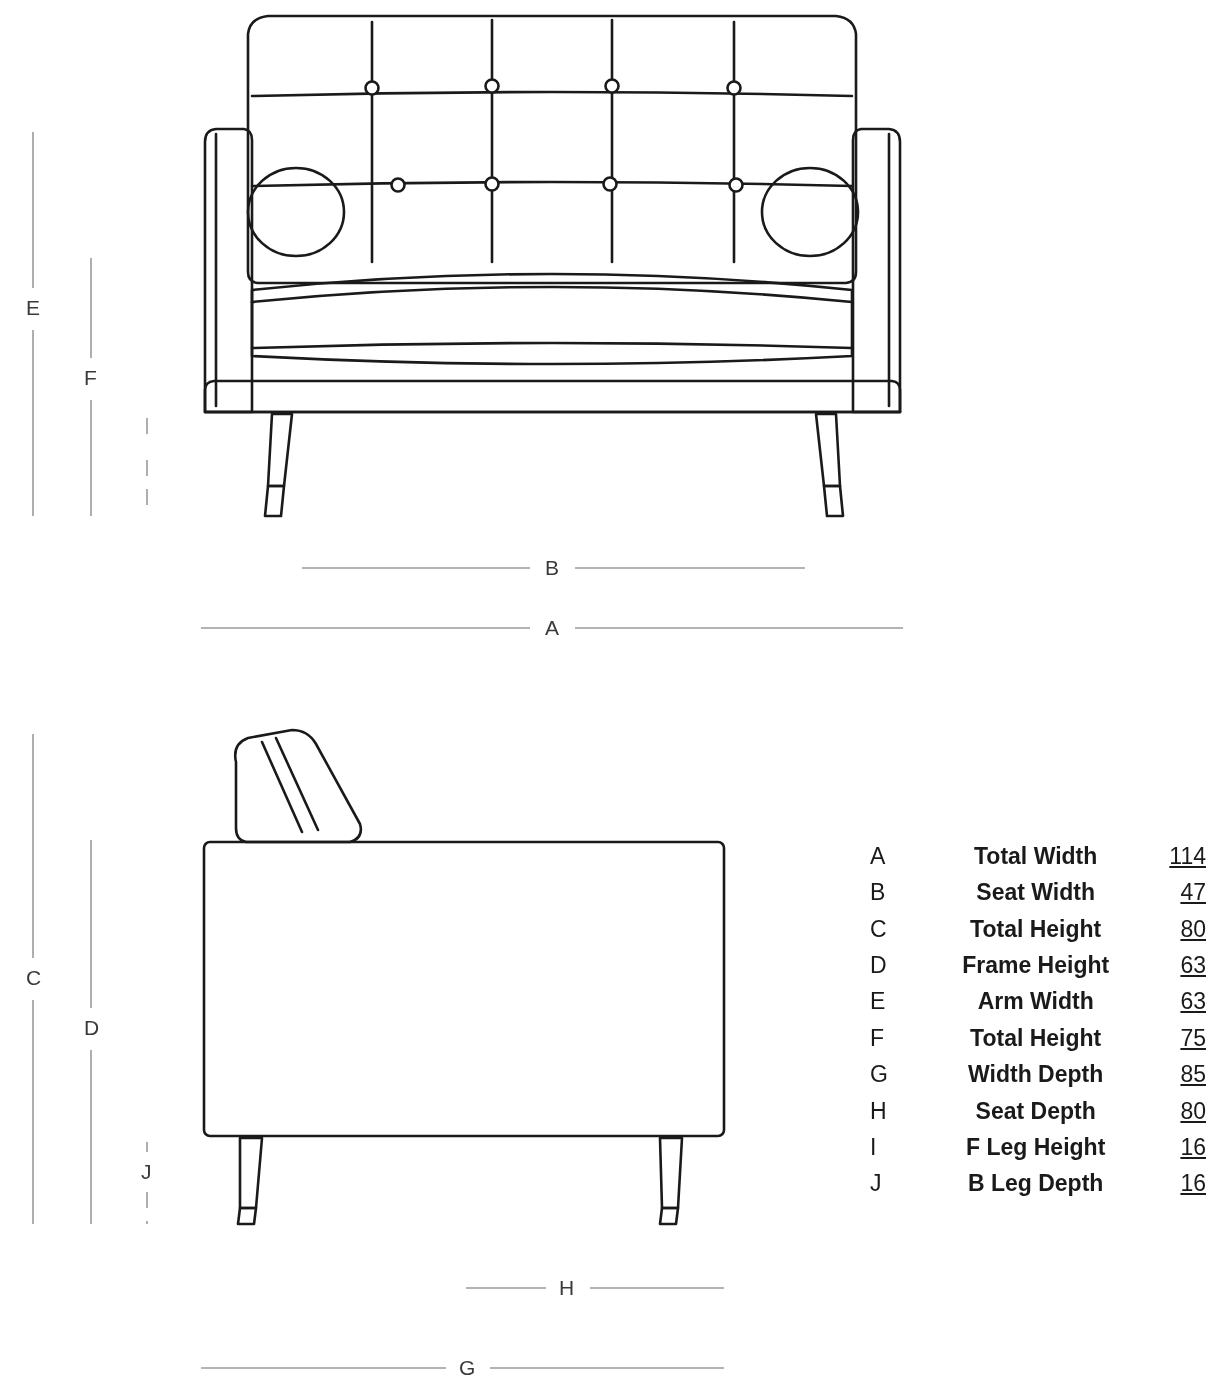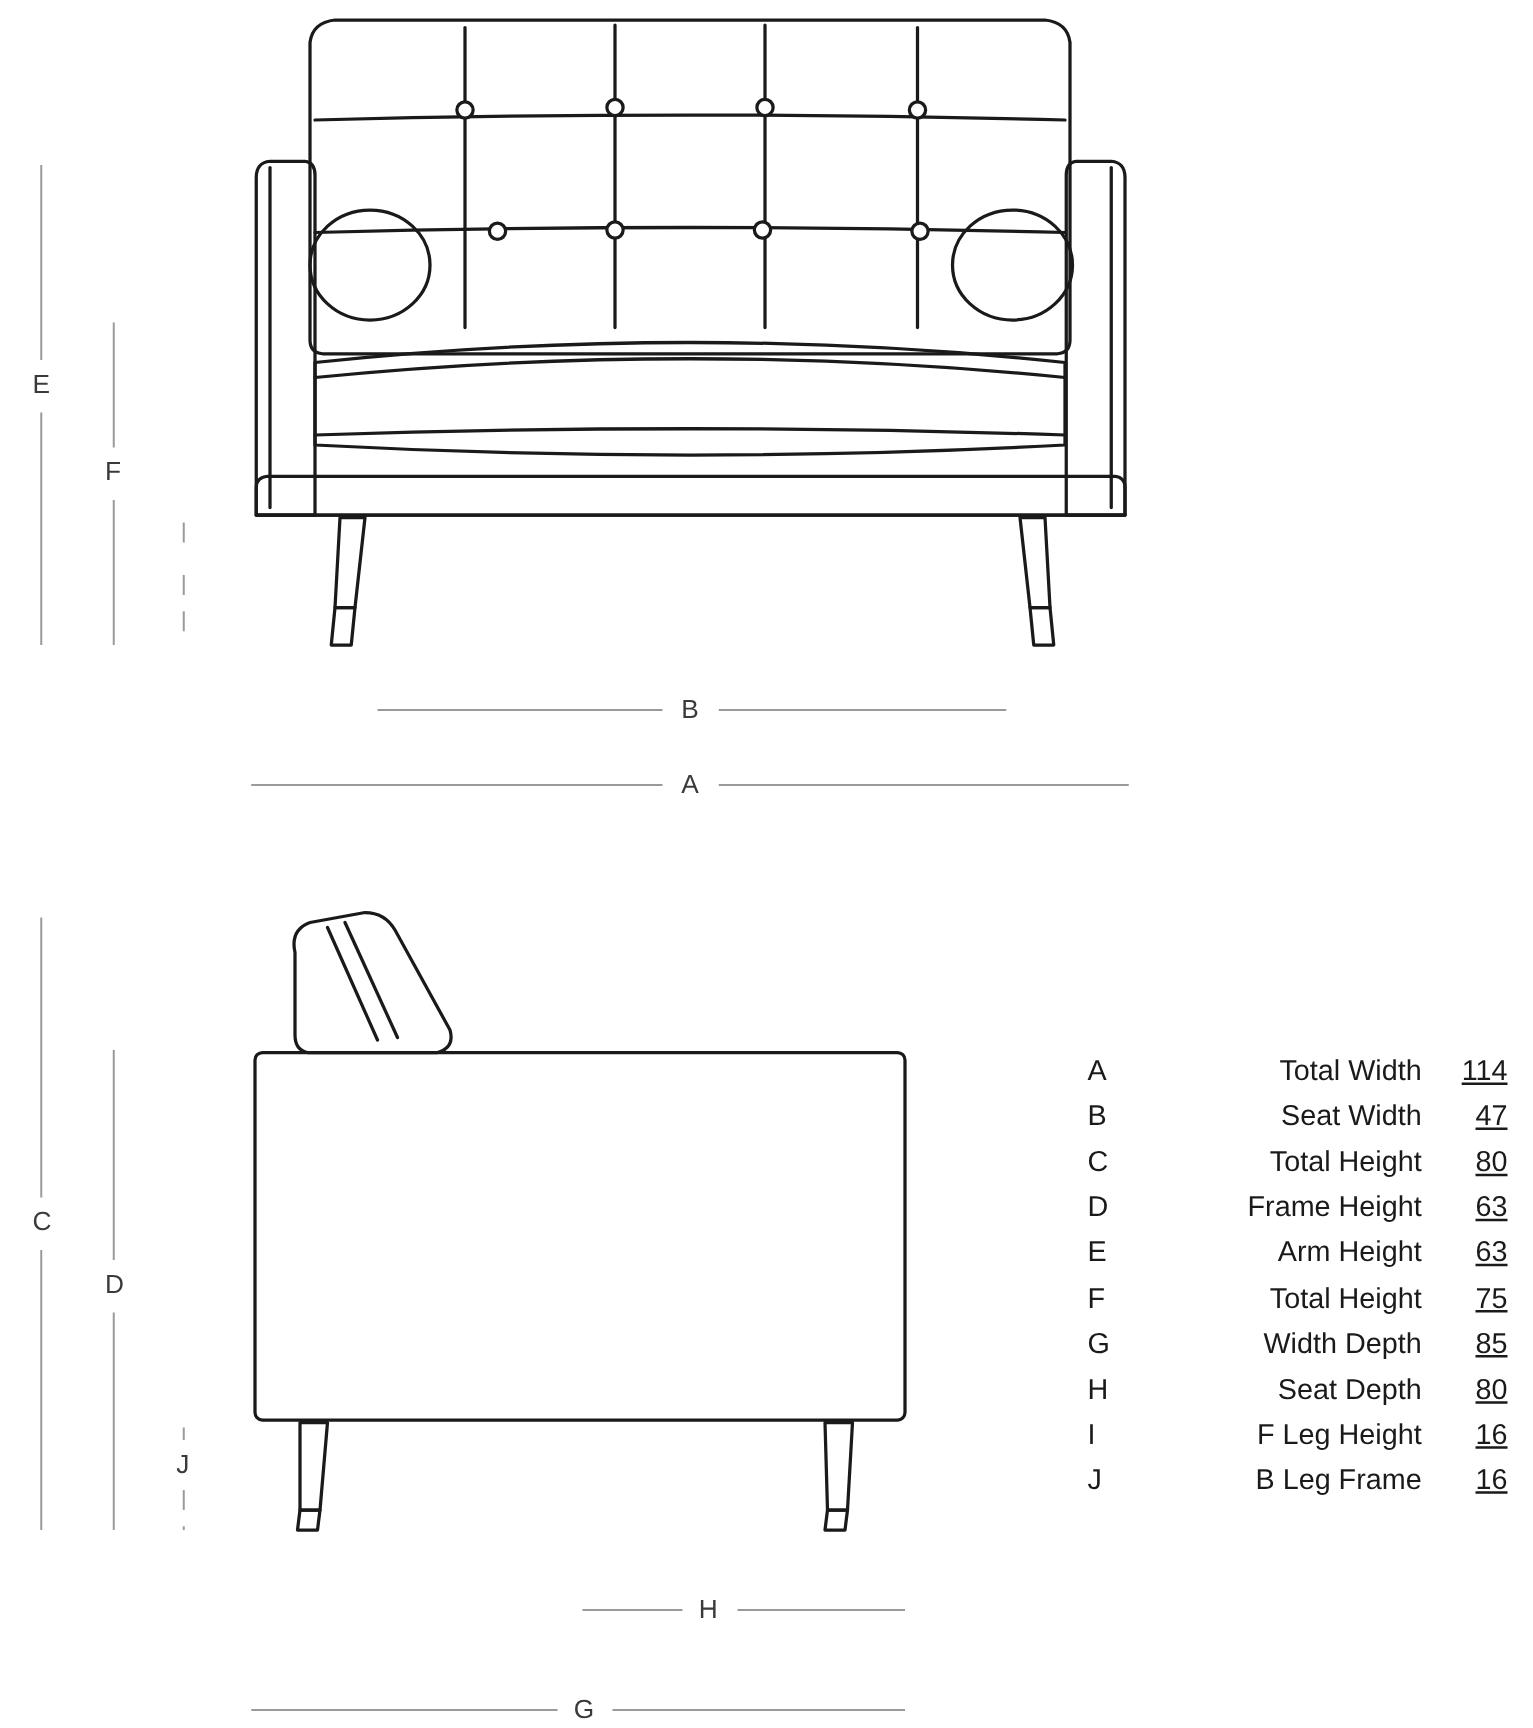--- a/index.html
+++ b/index.html
@@ -55,21 +55,22 @@
     line-height: 1.32;
     white-space: nowrap;
   }
   #legend td.key {
     width: 66px;
     text-align: left;
     padding-left: 8px;
   }
   #legend td.name {
     width: 206px;
-    text-align: right;
+    text-align: center;
+    font-weight: bold;
   }
   #legend td.val {
     width: 70px;
     text-align: right;
     padding-right: 6px;
     text-decoration: underline;
   }
 </style>
 </head>
 <body>
@@ -204,21 +205,21 @@
           <td class="name">Total Height</td>
           <td class="val">80</td>
         </tr>
         <tr>
           <td class="key">D</td>
           <td class="name">Frame Height</td>
           <td class="val">63</td>
         </tr>
         <tr>
           <td class="key">E</td>
-          <td class="name">Arm Height</td>
+          <td class="name">Arm Width</td>
           <td class="val">63</td>
         </tr>
         <tr>
           <td class="key">F</td>
           <td class="name">Total Height</td>
           <td class="val">75</td>
         </tr>
         <tr>
           <td class="key">G</td>
           <td class="name">Width Depth</td>
@@ -229,20 +230,20 @@
           <td class="name">Seat Depth</td>
           <td class="val">80</td>
         </tr>
         <tr>
           <td class="key">I</td>
           <td class="name">F Leg Height</td>
           <td class="val">16</td>
         </tr>
         <tr>
           <td class="key">J</td>
-          <td class="name">B Leg Frame</td>
+          <td class="name">B Leg Depth</td>
           <td class="val">16</td>
         </tr>
       </tbody>
     </table>
   </div>
 
 </div>
 
 </body></html>

